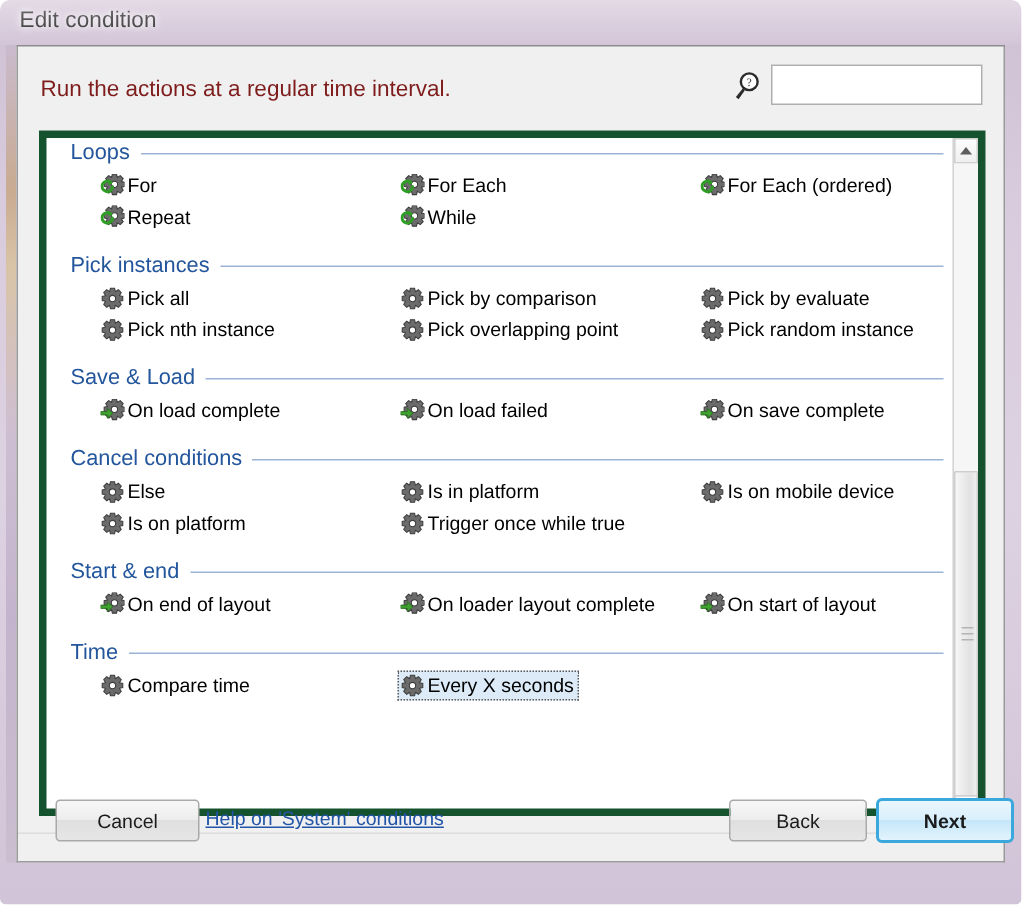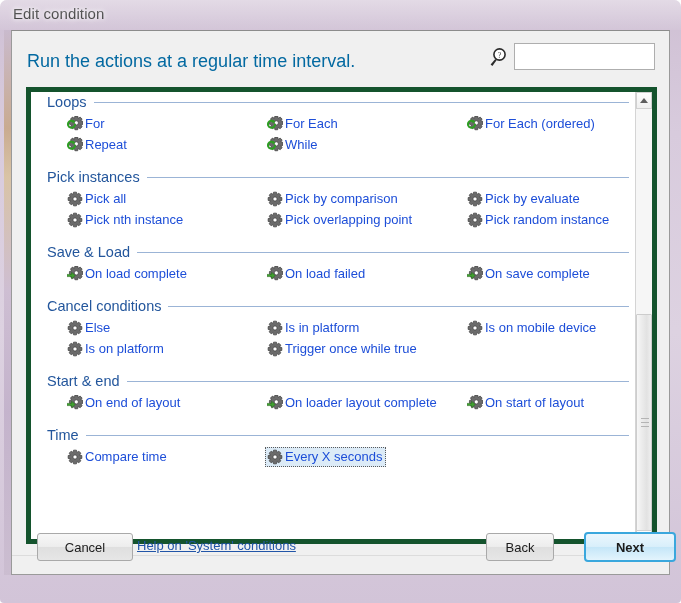--- a/index.html
+++ b/index.html
@@ -46,21 +46,21 @@
   #client {
     position: absolute; left: 11px; top: 30px;
     width: 659px; height: 545px;
     background: #f0f0f0;
     border: 1px solid #9a9a9a;
     border-top-color: #8c8c8c;
   }
 
   #description {
     position: absolute; left: 15px; top: 20px;
-    font-size: 18px; color: #0369a1;
+    font-size: 15px; color: #7f1d1d;
     white-space: nowrap;
   }
 
   
   #search-wrap { position: absolute; right: 14px; top: 12px; display: flex; align-items: center; }
   #search-icon { width: 22px; height: 22px; margin-right: 5px; display:block; }
   #search-input {
     width: 141px; height: 27px;
     border: 1px solid #aeaeae;
     background: #ffffff;
@@ -111,21 +111,21 @@
     display: inline-flex; align-items: center;
     padding: 1px 2px 1px 1px;
     border: 1px dotted transparent;
   }
   .cell-inner.selected {
     background: #dcebf7;
     border: 1px dotted #5a5a5a;
   }
   .item-icon { width: 16px; height: 16px; flex: none; display: block; }
   .item-label {
-    font-size: 13px; color: #1d4ed8; margin-left: 2px;
+    font-size: 13px; color: #000000; margin-left: 2px;
   }
 
   
   #scrollbar {
     position: absolute; right: 0; top: 0;
     width: 17px; height: 455px;
     background: #f0f0f0;
     border-left: 1px solid #d4d4d4;
   }
   .sb-btn {
@@ -159,21 +159,21 @@
     position: absolute;
     height: 28px;
     font-family: "Liberation Sans", sans-serif;
     font-size: 13px; color: #1b1b1b;
     background: linear-gradient(180deg,#f7f7f7 0%,#ededed 48%,#dfdfdf 50%,#e6e6e6 100%);
     border: 1px solid #a9a9a9;
     border-radius: 3px;
     cursor: default;
   }
   #btn-cancel { left: 25px; top: 502px; width: 96px; }
-  #btn-back   { left: 474px; top: 502px; width: 68px; }
+  #btn-back   { left: 474px; top: 502px; width: 92px; }
   #btn-next {
     left: 572px; top: 501px; width: 92px; height: 30px;
     background: linear-gradient(180deg,#eaf6fd 0%,#d9effb 48%,#c4e6f8 50%,#e3f4fd 100%);
     border: 2px solid #3aa7dd;
     border-radius: 4px;
     font-weight: bold;
   }
   #help-link {
     position: absolute; left: 125px; top: 507px;
     font-size: 13px; color: #2255a8;

